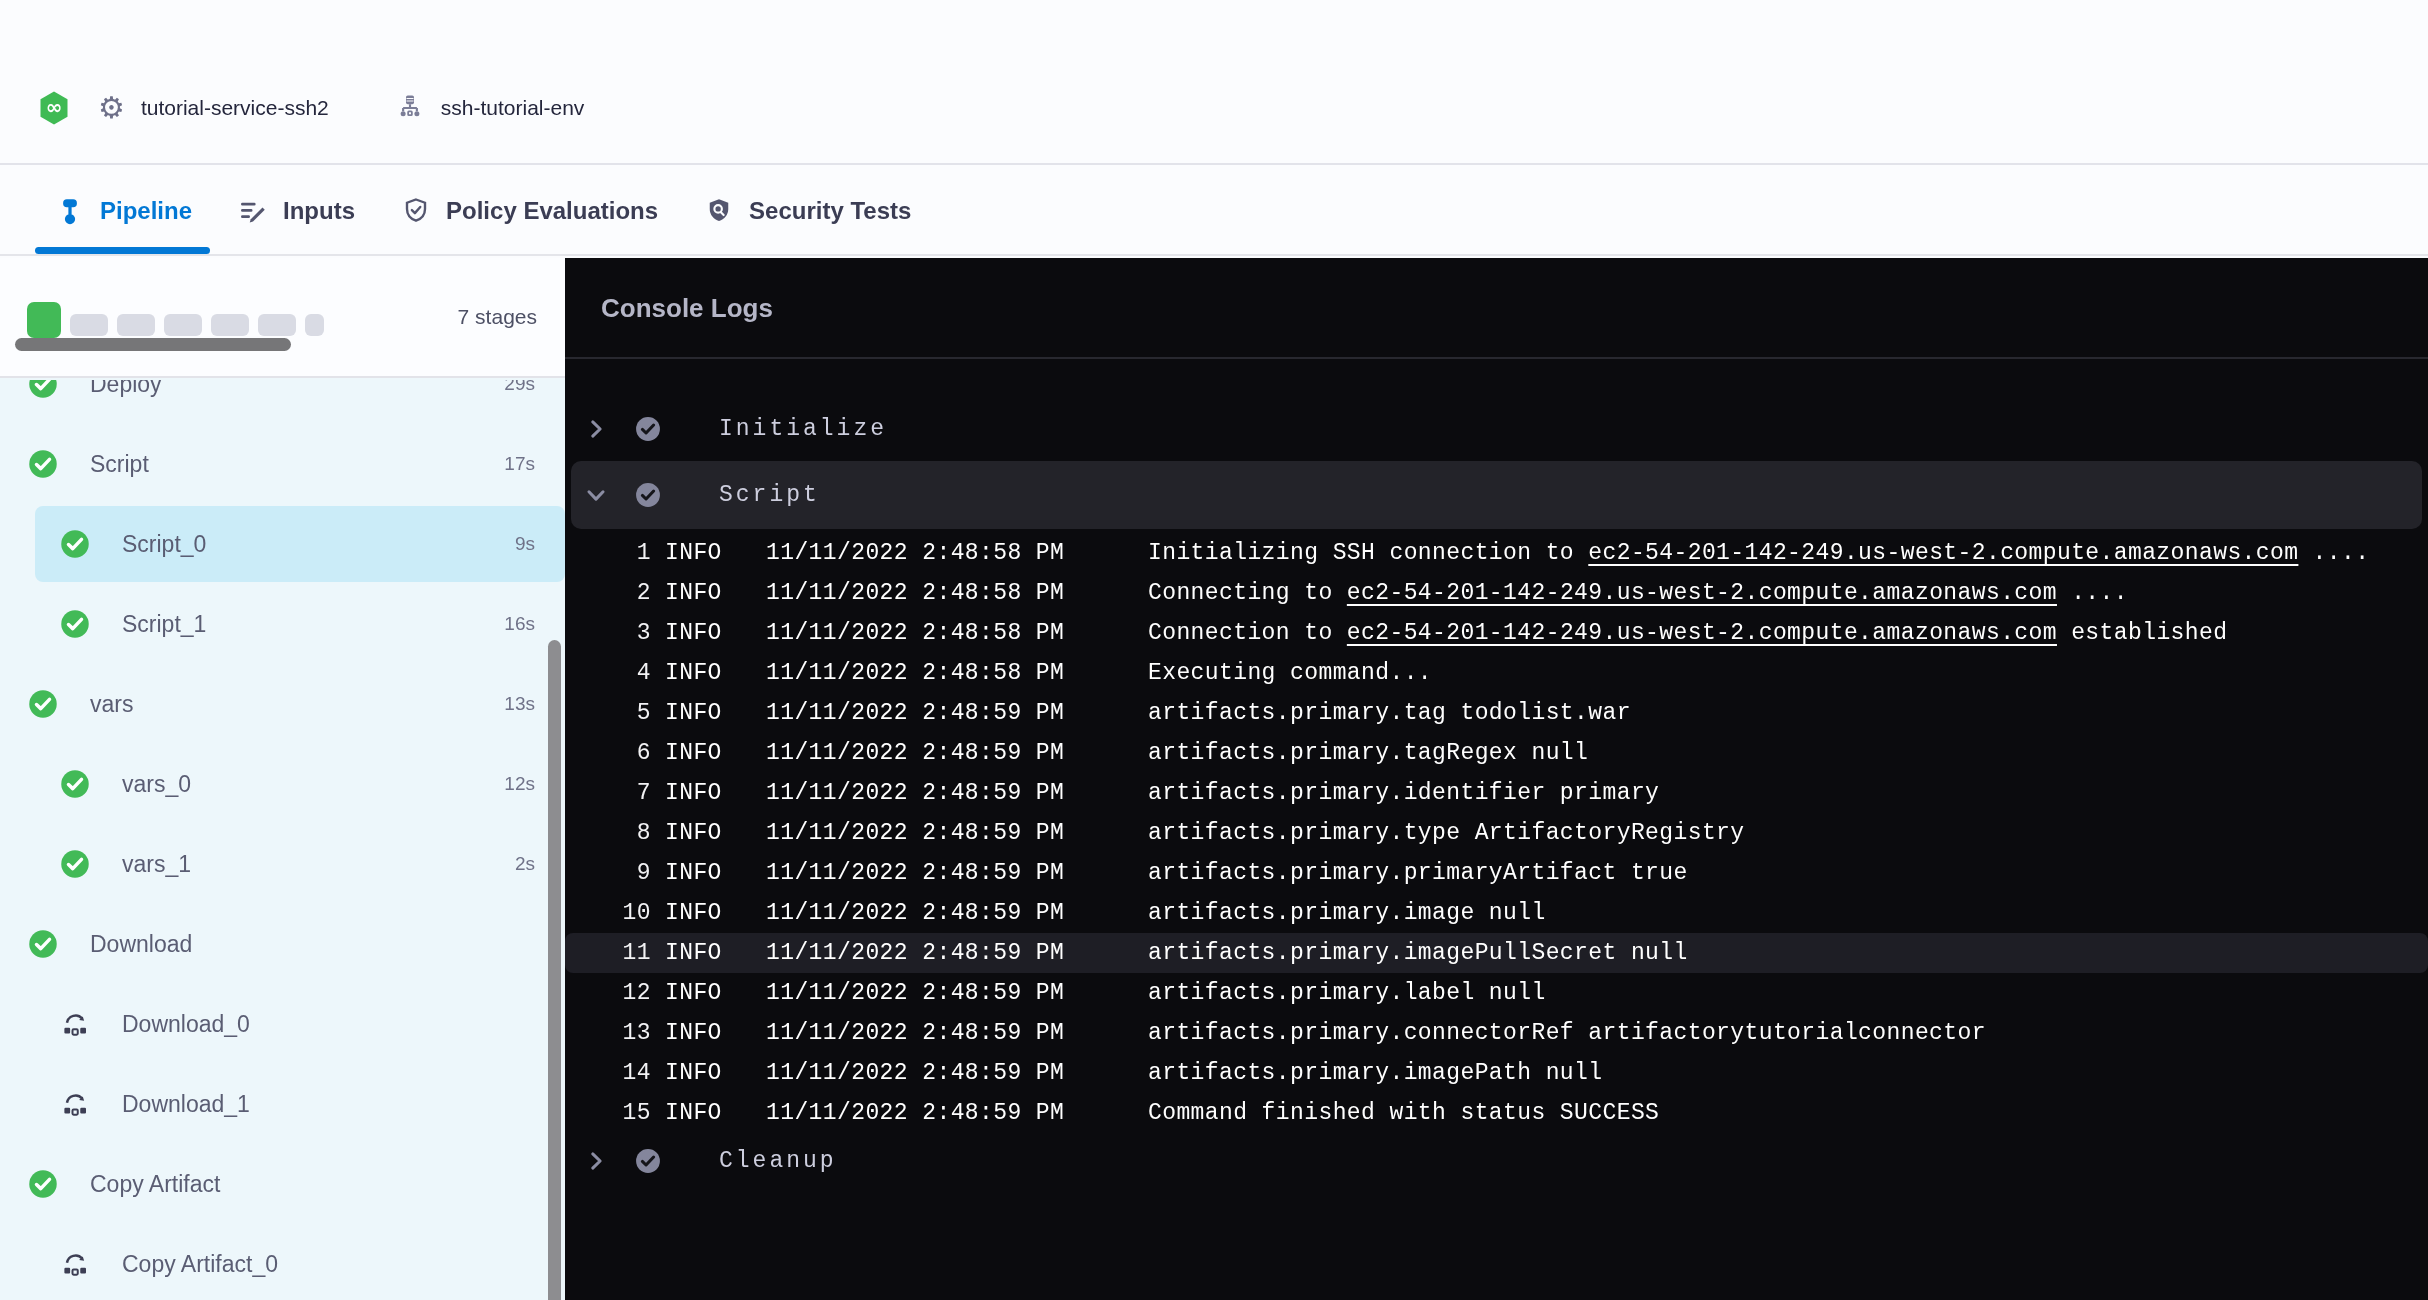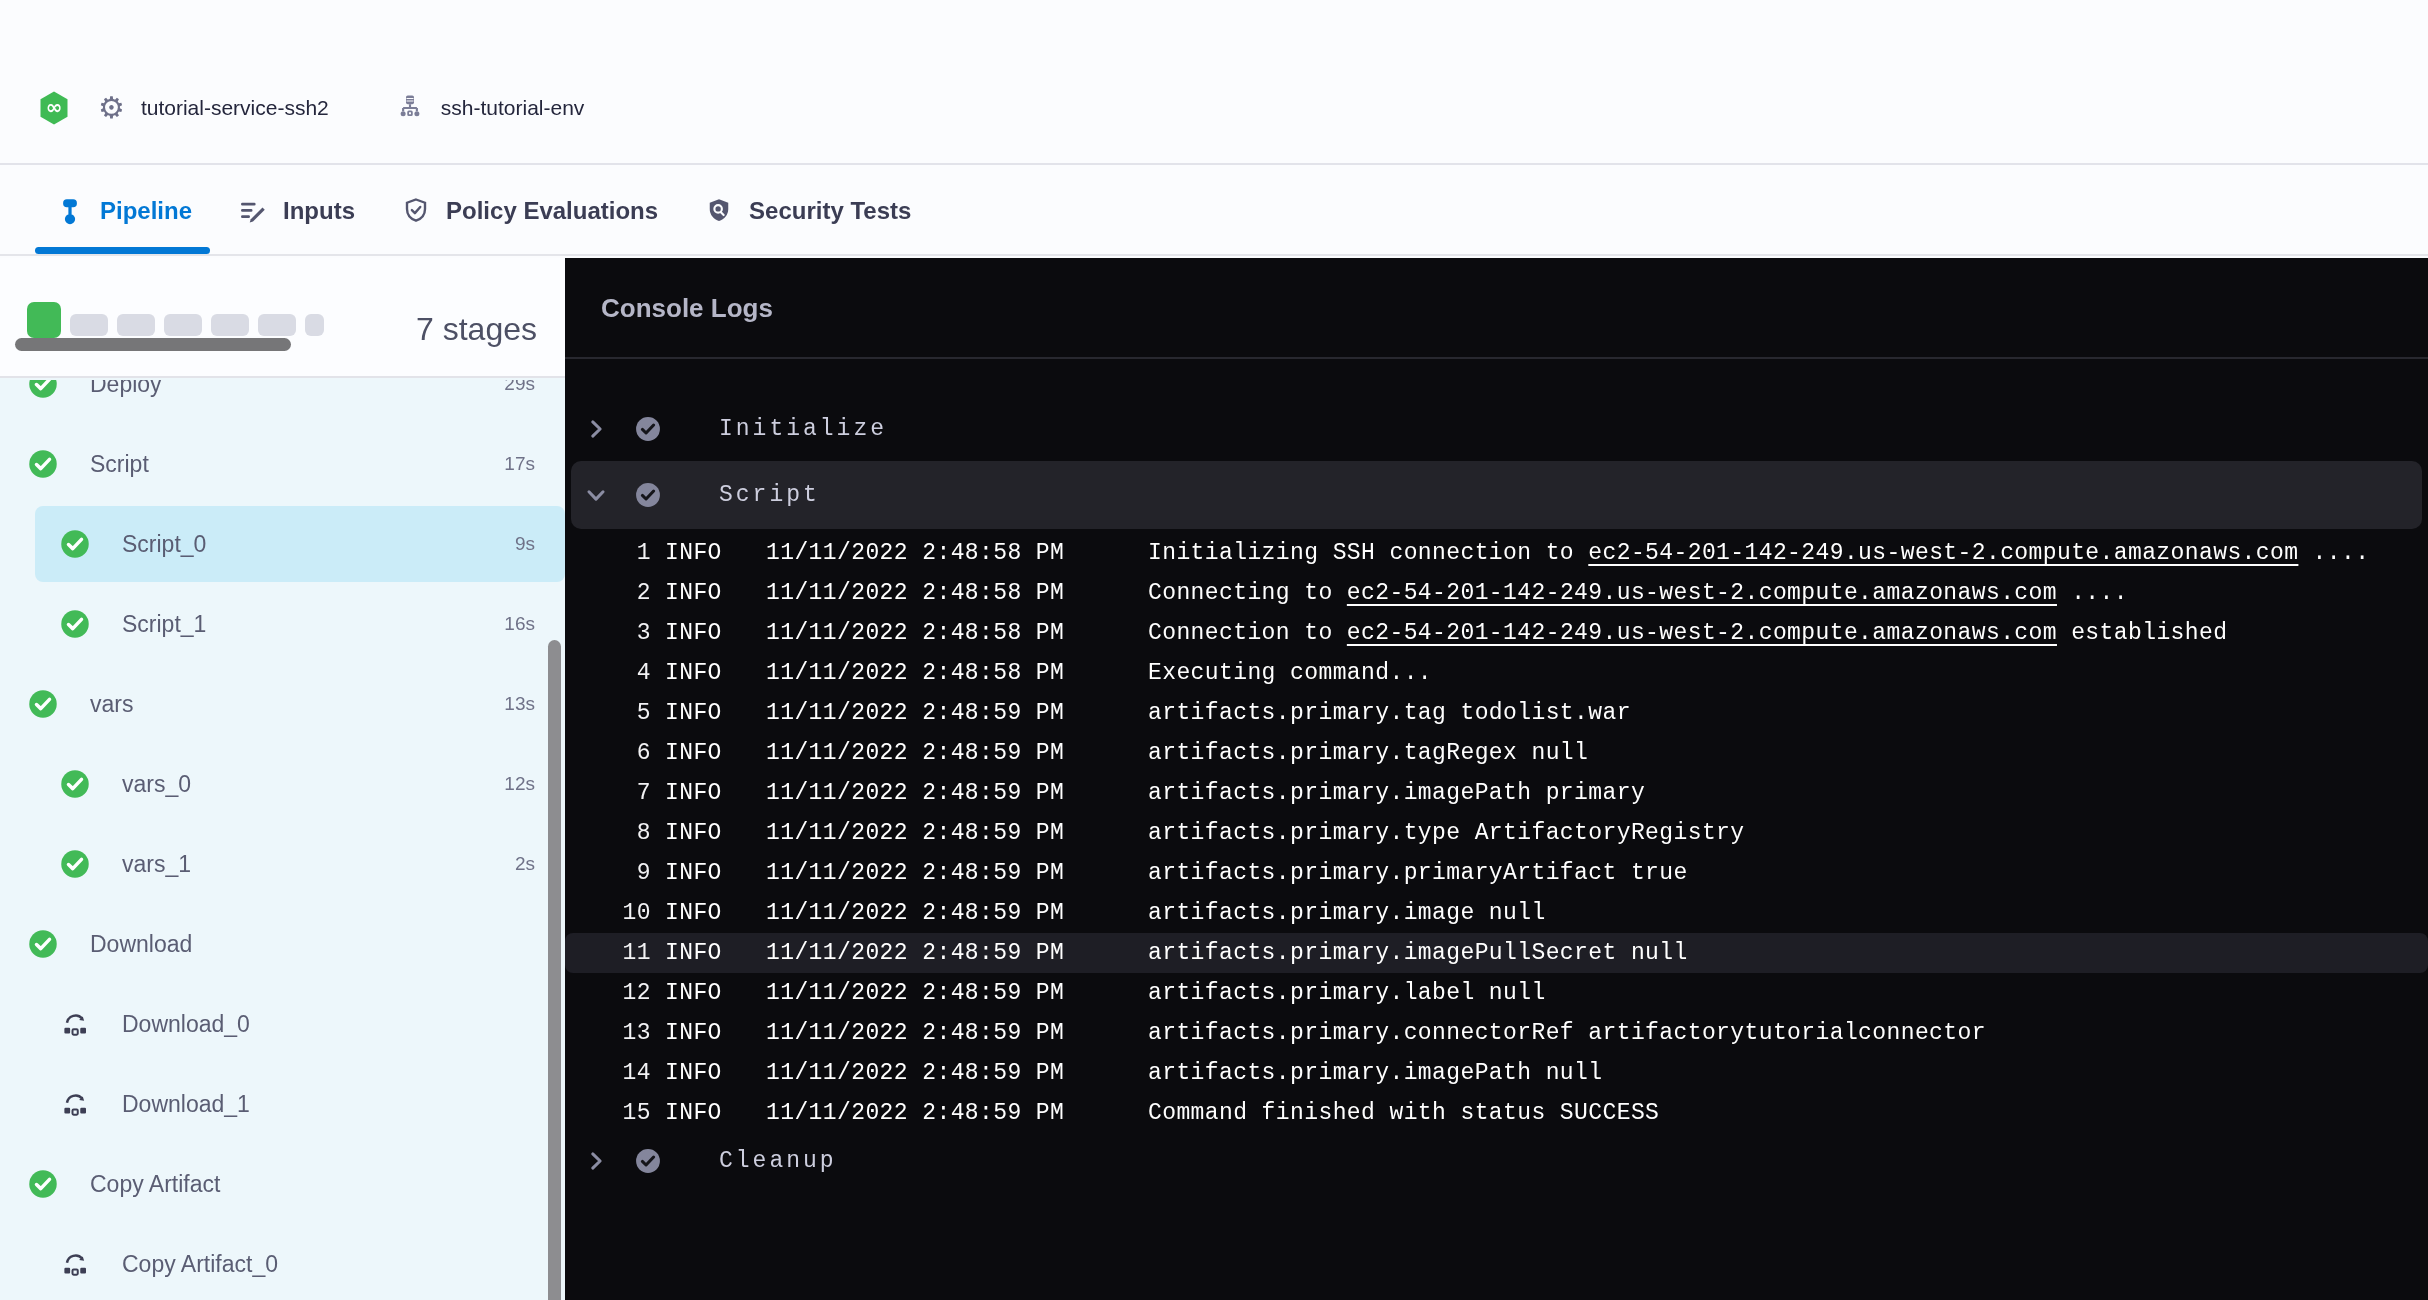--- a/index.html
+++ b/index.html
@@ -29,21 +29,21 @@
   
   .content { position:absolute; top:258px; bottom:0; left:0; right:0; display:flex; }
   
   .sidebar { position:relative; width:565px; flex:none; background:#edf7fb; }
   .sidebar-header { position:absolute; top:0; left:0; right:0; height:120px; background:#fcfdff; border-bottom:2px solid #e2e3e9; }
   .progress-squares { position:absolute; left:27px; top:42px; height:38px; display:flex; align-items:flex-end; gap:9px; }
   .psq { border-radius:6px; background:#d9dbe4; width:38px; height:22px; margin-bottom:2px; }
   .psq.done { background:#42ba57; width:34px; height:36px; margin-bottom:0; border-radius:7px; }
   .psq.cut { width:19px; }
   .hscrollbar { position:absolute; left:15px; top:80px; width:276px; height:13px; border-radius:7px; background:#767678; }
-  .stage-count { position:absolute; right:28px; top:12px; line-height:118px; font-size:32px; color:#4d5065; }
+  .stage-count { position:absolute; right:28px; top:0; line-height:118px; font-size:21px; color:#4d5065; }
   .stage-list { position:absolute; top:122px; left:0; right:0; bottom:0; overflow:hidden; }
   .stage-row { position:relative; height:80px; display:flex; align-items:center; cursor:pointer; }
   .stage-row.first { margin-top:-36px; }
   .stage-row .sel-bg { position:absolute; left:35px; right:0; top:2px; bottom:2px; border-radius:8px; background:#cbecf8; }
   .stage-icon { position:relative; width:30px; height:30px; flex:none; margin-left:28px; }
   .stage-row.lvl1 .stage-icon { margin-left:60px; }
   .stage-icon svg { width:100%; height:100%; display:block; }
   .stage-label { position:relative; margin-left:32px; font-size:23px; color:#5a5d73; white-space:nowrap; }
   .stage-duration { position:absolute; right:30px; font-size:19px; color:#6f7288; }
   .vscrollbar { position:absolute; left:548px; width:13px; top:382px; bottom:0; background:#8d8d90; border-radius:7px 7px 0 0; }
@@ -318,21 +318,21 @@
               </svg>
             </span>
             <span class="sec-label">Script</span>
           </div>
           <div class="log-row"><span class="log-num">1</span><span class="log-lvl">INFO</span><span class="log-time">11/11/2022 2:48:58 PM</span><span class="log-msg"><span>Initializing SSH connection to </span><span class="lnk">ec2-54-201-142-249.us-west-2.compute.amazonaws.com</span><span> ....</span></span></div>
           <div class="log-row"><span class="log-num">2</span><span class="log-lvl">INFO</span><span class="log-time">11/11/2022 2:48:58 PM</span><span class="log-msg"><span>Connecting to </span><span class="lnk">ec2-54-201-142-249.us-west-2.compute.amazonaws.com</span><span> ....</span></span></div>
           <div class="log-row"><span class="log-num">3</span><span class="log-lvl">INFO</span><span class="log-time">11/11/2022 2:48:58 PM</span><span class="log-msg"><span>Connection to </span><span class="lnk">ec2-54-201-142-249.us-west-2.compute.amazonaws.com</span><span> established</span></span></div>
           <div class="log-row"><span class="log-num">4</span><span class="log-lvl">INFO</span><span class="log-time">11/11/2022 2:48:58 PM</span><span class="log-msg"><span>Executing command...</span></span></div>
           <div class="log-row"><span class="log-num">5</span><span class="log-lvl">INFO</span><span class="log-time">11/11/2022 2:48:59 PM</span><span class="log-msg"><span>artifacts.primary.tag todolist.war</span></span></div>
           <div class="log-row"><span class="log-num">6</span><span class="log-lvl">INFO</span><span class="log-time">11/11/2022 2:48:59 PM</span><span class="log-msg"><span>artifacts.primary.tagRegex null</span></span></div>
-          <div class="log-row"><span class="log-num">7</span><span class="log-lvl">INFO</span><span class="log-time">11/11/2022 2:48:59 PM</span><span class="log-msg"><span>artifacts.primary.imagePath primary</span></span></div>
+          <div class="log-row"><span class="log-num">7</span><span class="log-lvl">INFO</span><span class="log-time">11/11/2022 2:48:59 PM</span><span class="log-msg"><span>artifacts.primary.identifier primary</span></span></div>
           <div class="log-row"><span class="log-num">8</span><span class="log-lvl">INFO</span><span class="log-time">11/11/2022 2:48:59 PM</span><span class="log-msg"><span>artifacts.primary.type ArtifactoryRegistry</span></span></div>
           <div class="log-row"><span class="log-num">9</span><span class="log-lvl">INFO</span><span class="log-time">11/11/2022 2:48:59 PM</span><span class="log-msg"><span>artifacts.primary.primaryArtifact true</span></span></div>
           <div class="log-row"><span class="log-num">10</span><span class="log-lvl">INFO</span><span class="log-time">11/11/2022 2:48:59 PM</span><span class="log-msg"><span>artifacts.primary.image null</span></span></div>
           <div class="log-row hl"><span class="log-num">11</span><span class="log-lvl">INFO</span><span class="log-time">11/11/2022 2:48:59 PM</span><span class="log-msg"><span>artifacts.primary.imagePullSecret null</span></span></div>
           <div class="log-row"><span class="log-num">12</span><span class="log-lvl">INFO</span><span class="log-time">11/11/2022 2:48:59 PM</span><span class="log-msg"><span>artifacts.primary.label null</span></span></div>
           <div class="log-row"><span class="log-num">13</span><span class="log-lvl">INFO</span><span class="log-time">11/11/2022 2:48:59 PM</span><span class="log-msg"><span>artifacts.primary.connectorRef artifactorytutorialconnector</span></span></div>
           <div class="log-row"><span class="log-num">14</span><span class="log-lvl">INFO</span><span class="log-time">11/11/2022 2:48:59 PM</span><span class="log-msg"><span>artifacts.primary.imagePath null</span></span></div>
           <div class="log-row"><span class="log-num">15</span><span class="log-lvl">INFO</span><span class="log-time">11/11/2022 2:48:59 PM</span><span class="log-msg"><span>Command finished with status SUCCESS</span></span></div>
           <div class="sec">
             <span class="sec-chevron">

